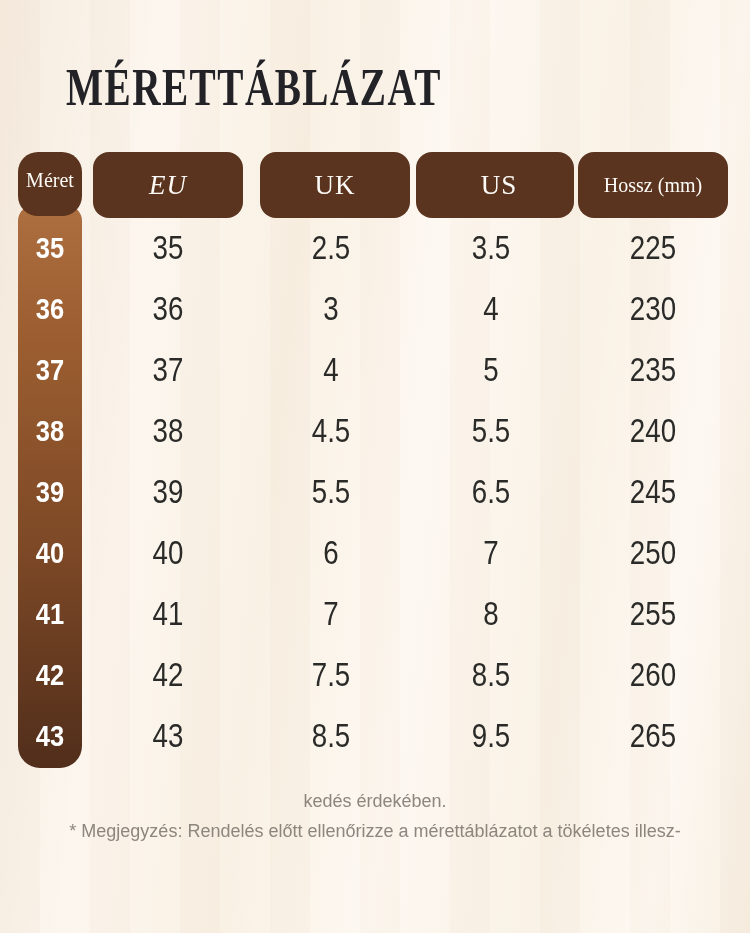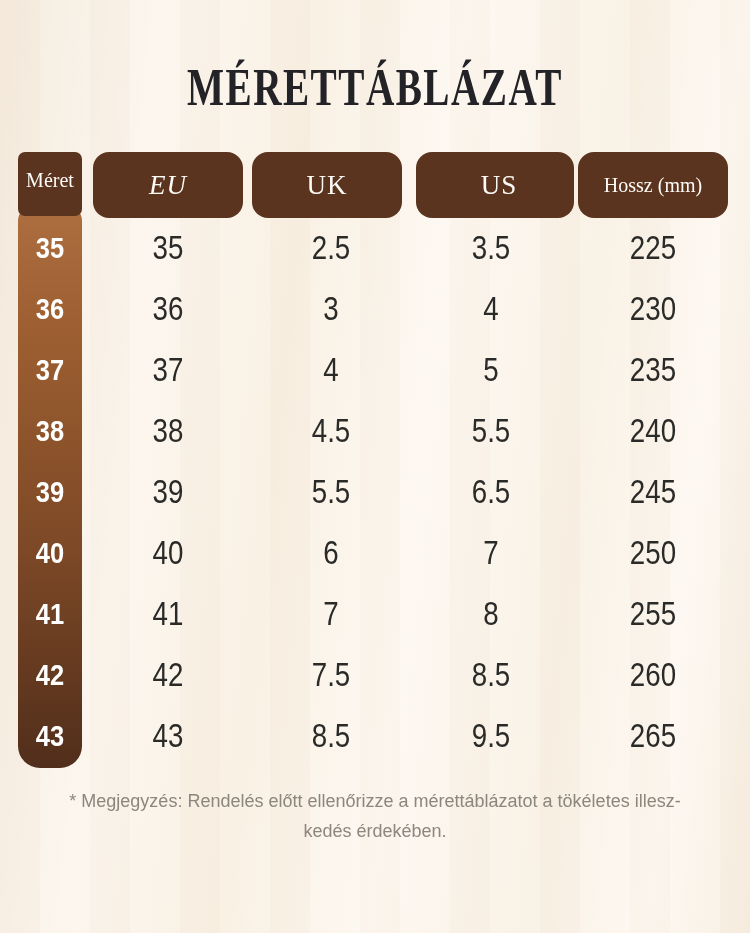--- a/index.html
+++ b/index.html
@@ -9,40 +9,40 @@
     width:750px;height:933px;
     overflow:hidden;
     background:linear-gradient(96deg,#f5ebde 0%,#fcf6ee 20%,#f9f0e3 38%,#fdf8f1 55%,#f9f1e5 74%,#fdf8f1 88%,#f7eee1 100%);
   }
   .page::after{ 
     content:"";position:absolute;inset:0;pointer-events:none;
     background:repeating-linear-gradient(90deg,rgba(210,180,150,0.05) 0 40px,rgba(255,255,255,0.05) 40px 90px);
   }
   .title{
     position:absolute;top:56px;left:0;width:750px;height:64px;
-    text-align:center;color:#232227;z-index:3;
+    color:#232227;z-index:3;
   }
   .title-text{
     display:inline-block;
     font-family:"Liberation Serif","DejaVu Serif",serif;
     font-weight:700;font-size:53px;line-height:62px;letter-spacing:2px;
     transform:scaleX(0.74);transform-origin:center;
     white-space:nowrap;
   }
   .hdr{
     position:absolute;top:152px;height:66px;width:150px;
     background:#5a341e;border-radius:16px;
     display:flex;align-items:center;justify-content:center;
     color:#fdfbf8;z-index:2;
     font-family:"Liberation Serif","DejaVu Serif",serif;
     font-size:27px;letter-spacing:1px;
   }
-  .hdr-meret{left:18px;width:64px;height:64px;border-radius:7px;font-size:20px;letter-spacing:0;padding-bottom:8px;box-sizing:border-box;}
+  .hdr-meret{left:18px;width:64px;height:64px;border-radius:20px;font-size:20px;letter-spacing:0;padding-bottom:8px;box-sizing:border-box;}
   .hdr-eu{left:93px;font-style:italic;}
-  .hdr-uk{left:252px;}
+  .hdr-uk{left:260px;}
   .hdr-us{left:416px;padding-left:8px;}
   .hdr-hossz{left:578px;font-size:20px;letter-spacing:0;}
   .size-bar{
     position:absolute;left:18px;top:205px;width:64px;height:563px;
     background:linear-gradient(180deg,#ad6e40 0%,#9d5f31 22%,#7c4826 62%,#512e1b 100%);
     border-radius:16px 16px 22px 22px;
     z-index:1;
     display:flex;flex-direction:column;
     padding-top:12px;box-sizing:border-box;
   }
@@ -146,17 +146,17 @@
     </div>
     <div class="row">
       <div class="cell c-eu">43</div>
       <div class="cell c-uk">8.5</div>
       <div class="cell c-us">9.5</div>
       <div class="cell c-mm">265</div>
     </div>
   </div>
 
   <div class="note">
+    <div>kedés érdekében.</div>
     <div>* Megjegyzés: Rendelés előtt ellenőrizze a mérettáblázatot a tökéletes illesz-</div>
-    <div>kedés érdekében.</div>
   </div>
 
 </div>
 
 </body></html>

